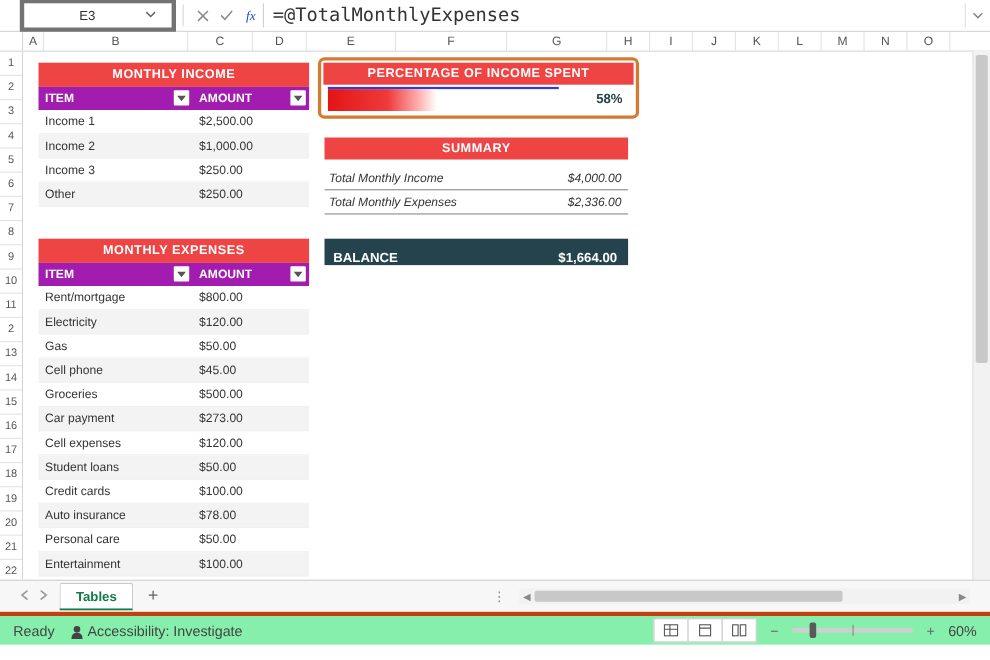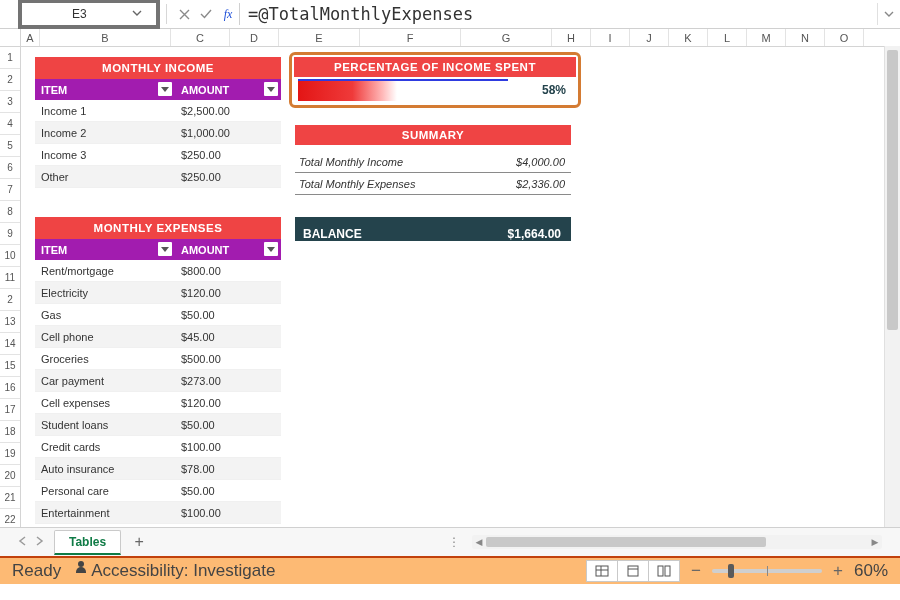--- a/index.html
+++ b/index.html
@@ -236,27 +236,27 @@
   .hscroll-zone .track { flex: 1; position: relative; height: 10px; }
   .hscroll-zone .thumb {
     position: absolute; left: 0; top: 0; bottom: 0;
     width: 280px; background: #c8c8c8; border-radius: 2px;
   }
 
   
   .status-bar {
     height: 26px;
     display: flex; align-items: center;
-    border-top: 2px solid #c2410c;
-    background: #fdba74;
-    font-size: 17px; color: #444;
+    border-top: 4px solid #c2410c;
+    background: #86efac;
+    font-size: 13px; color: #444;
     padding: 0 12px;
   }
   .sb-left { display: flex; align-items: center; gap: 14px; }
-  .sb-acc { display: flex; align-items: flex-start; gap: 4px; }
+  .sb-acc { display: flex; align-items: flex-end; gap: 4px; }
   .person-icon {
     width: 12px; height: 12px; position: relative;
   }
   .person-icon::before {
     content: ""; position: absolute; left: 3px; top: 0;
     width: 6px; height: 6px; border-radius: 50%; background: #444;
   }
   .person-icon::after {
     content: ""; position: absolute; left: 1px; top: 6px;
     width: 10px; height: 6px; border-radius: 5px 5px 0 0; background: #444;

